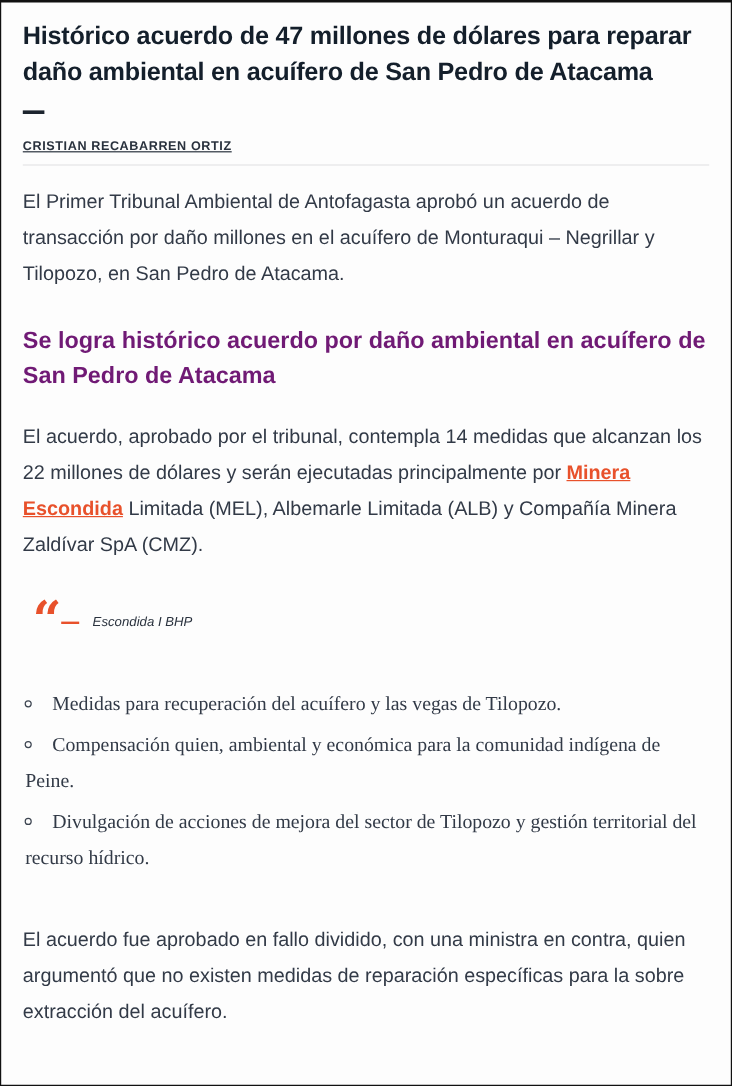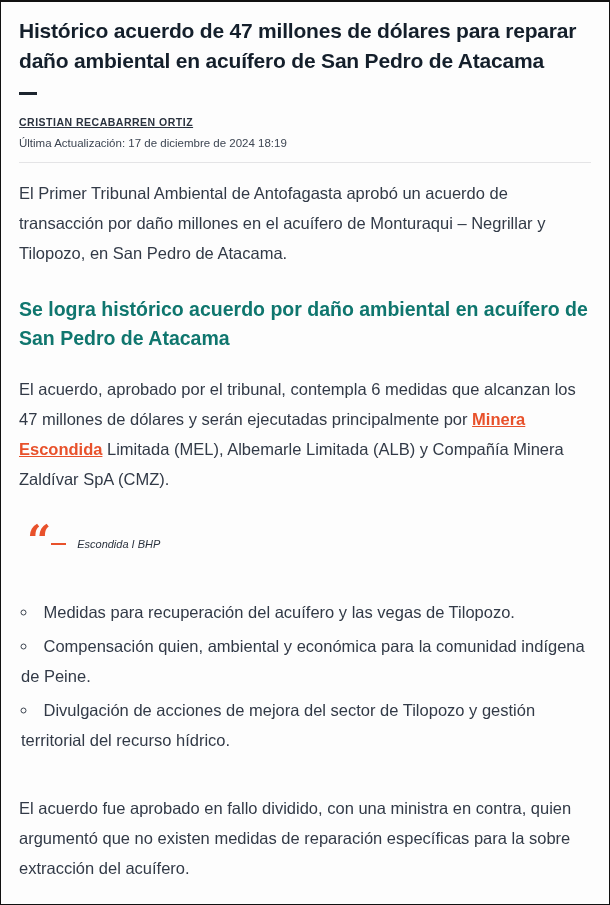--- a/index.html
+++ b/index.html
@@ -32,21 +32,21 @@
     margin-bottom: 9px; cursor: pointer; text-align: right;
   }
   .updated { font-size: 11.5px; color: #3d4552; margin-bottom: 13px; }
   hr.full { border: none; border-top: 1px solid #e4e4e6; margin: 0 0 15px 0; }
   p.body {
     font-size: 16.5px; line-height: 30px; color: #323a47;
     margin-bottom: 27px;
   }
   h2.subheading {
     font-size: 19.5px; line-height: 1.5; font-weight: bold;
-    color: #0f766e; margin: 2px 0 21px 0;
+    color: #701a75; margin: 2px 0 21px 0;
   }
   a.inline-link {
     color: #e8512b; font-weight: bold; text-decoration: underline; cursor: pointer;
   }
   blockquote.quote {
     display: flex; align-items: flex-start;
     margin: 2px 0 36px 8px;
   }
   .quote-mark {
     font-family: "DejaVu Serif", serif;
@@ -61,21 +61,21 @@
   .quote-attribution {
     display: flex; align-items: center; margin-top: 17px;
   }
   .attribution-dash {
     display: inline-block; width: 15px; height: 2px;
     background: #e8512b; margin-right: 11px;
   }
   .quote-attribution cite {
     font-size: 11px; color: #2a323e;
   }
-  ul.bullets { list-style: circle inside; margin: 0 0 38px 2px; }
+  ul.bullets { list-style: circle inside; margin: 0 0 38px 2px; font-family: Liberation Serif, serif; }
   ul.bullets li {
     font-size: 16.5px; line-height: 30px; color: #323a47;
     margin-bottom: 4px;
   }
   ul.bullets li::marker { color: #3c4450; }
   p.closing {
     font-size: 16.5px; line-height: 30px; color: #323a47;
     margin-top: 6px;
   }
 </style>
@@ -83,29 +83,28 @@
 <body>
 
 <div class="page">
 
   <h1 class="title">Histórico acuerdo de 47 millones de dólares para reparar daño ambiental en acuífero de San Pedro de Atacama</h1>
 
   <div class="title-divider"></div>
 
   <a class="author">CRISTIAN RECABARREN ORTIZ</a>
 
-  <div class="updated">Última Actualización: 17 de diciembre de 2024 18:19</div>
 
   <hr class="full">
 
   <p class="body">El Primer Tribunal Ambiental de Antofagasta aprobó un acuerdo de transacción por daño millones en el acuífero de Monturaqui – Negrillar y Tilopozo, en San Pedro de Atacama.</p>
 
   <h2 class="subheading">Se logra histórico acuerdo por daño ambiental en acuífero de San Pedro de Atacama</h2>
 
-  <p class="body"><span>El acuerdo, aprobado por el tribunal, contempla 6 medidas que alcanzan los 47 millones de dólares y serán ejecutadas principalmente por </span><a class="inline-link">Minera Escondida</a><span> Limitada (MEL), Albemarle Limitada (ALB) y Compañía Minera Zaldívar SpA (CMZ).</span></p>
+  <p class="body"><span>El acuerdo, aprobado por el tribunal, contempla 14 medidas que alcanzan los 22 millones de dólares y serán ejecutadas principalmente por </span><a class="inline-link">Minera Escondida</a><span> Limitada (MEL), Albemarle Limitada (ALB) y Compañía Minera Zaldívar SpA (CMZ).</span></p>
 
   <blockquote class="quote">
     <span class="quote-mark">“</span>
     <div class="quote-content">
       <div class="quote-attribution">
         <span class="attribution-dash"></span>
         <cite>Escondida I BHP</cite>
       </div>
     </div>
   </blockquote>

